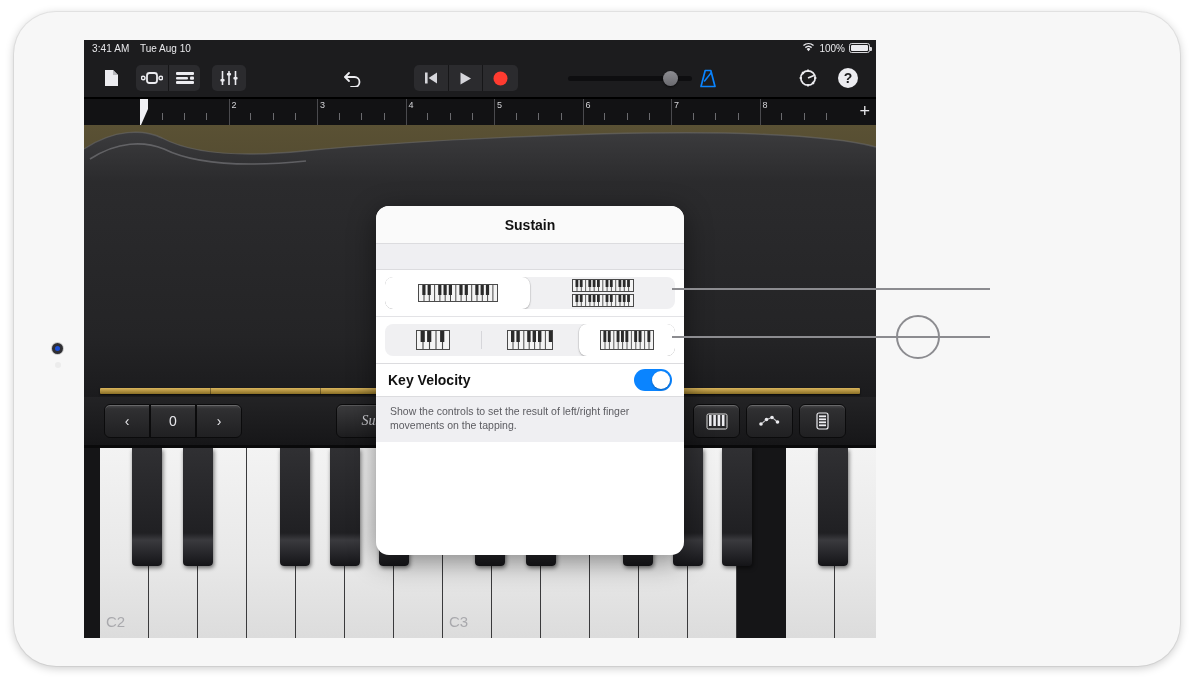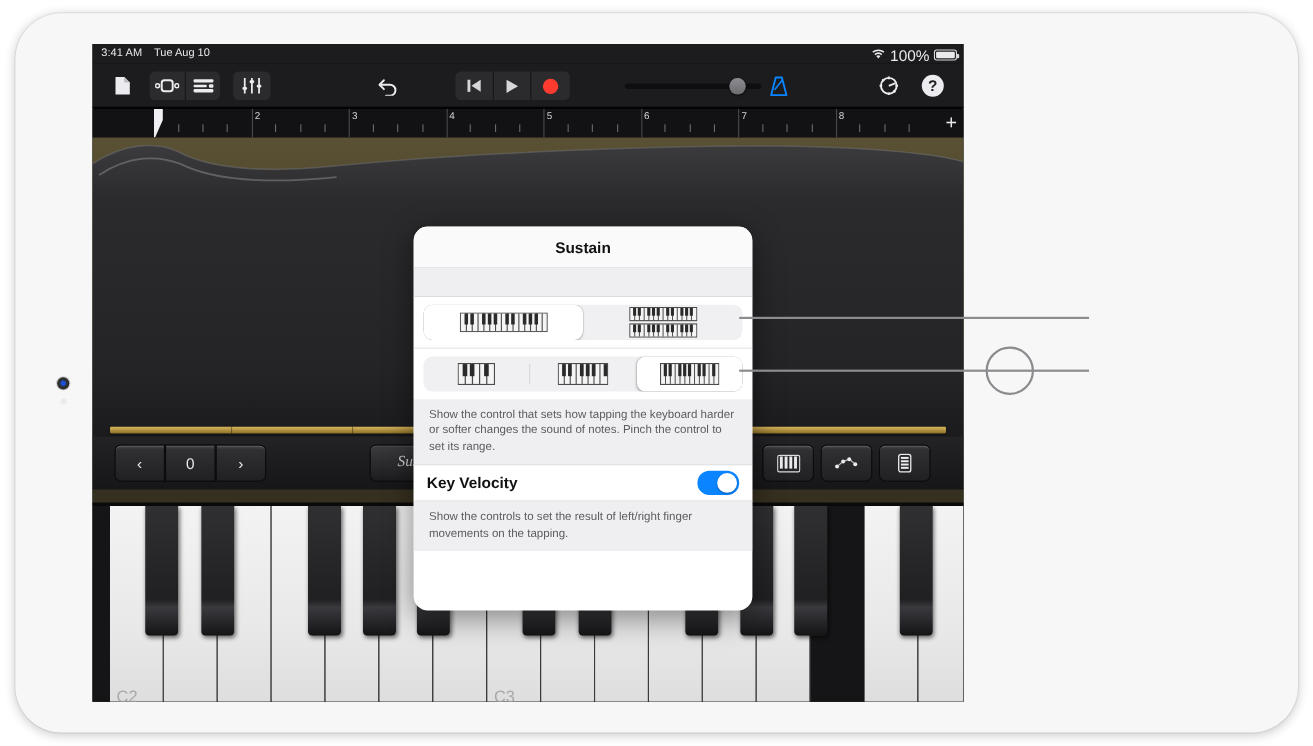--- a/index.html
+++ b/index.html
@@ -23,21 +23,21 @@
   
   #screen { position:absolute; left:84px; top:40px; width:792px; height:598px;
     background:#000; overflow:hidden; }
 
   
   #statusbar { position:absolute; left:0; top:0; width:100%; height:18px;
     background:#1c1c1e; color:#e9e9ec; font-size:10px; }
   #sb-time { position:absolute; left:8px; top:3px; letter-spacing:.1px; }
   #sb-date { position:absolute; left:56px; top:3px; }
   #sb-right { position:absolute; right:6px; top:2px; display:flex; align-items:center; gap:4px; }
-  #sb-right .pct { font-size:14px; }
+  #sb-right .pct { font-size:10px; }
   .batt { width:21px; height:10px; border:1px solid #d8d8dc; border-radius:2.5px; position:relative; }
   .batt:before{content:"";position:absolute;left:1px;top:1px;right:1px;bottom:1px;background:#eaeaee;border-radius:1px;}
   .batt:after{content:"";position:absolute;right:-3px;top:3px;width:2px;height:4px;background:#d8d8dc;border-radius:0 1px 1px 0;}
 
   
   #toolbar { position:absolute; left:0; top:18px; width:100%; height:40px;
     background:#1c1c1e; border-bottom:1px solid #000; }
   .tbtn { position:absolute; top:7px; height:26px; background:#2b2b2e;
     border-radius:5px; display:flex; align-items:center; justify-content:center; }
   .tbtn.flat { background:transparent; }
@@ -74,21 +74,21 @@
   #sustain { position:absolute; left:252px; top:7px; width:92px; height:34px;
     border-radius:6px; background:linear-gradient(180deg,#3b3b3d,#1d1d1f);
     border:1px solid #0b0b0c; color:#cfcfd4; font-family:"Liberation Serif", serif;
     font-style:italic; font-size:14px; display:flex; align-items:center; justify-content:center;
     box-shadow:inset 0 1px 0 rgba(255,255,255,.15); }
   #sustainlock { position:absolute; left:313px; top:7px; width:30px; height:34px;
     background:#0e0e10; border-radius:0 6px 6px 0; border:1px solid #0b0b0c;
     display:flex; align-items:center; justify-content:center; }
 
   
-  #keys { position:absolute; left:0; top:332px; width:100%; height:193px;
+  #keys { position:absolute; left:0; top:320px; width:100%; height:193px;
     background:#151517; border-top:3px solid #0a0a0b; }
   .wkey { position:absolute; top:0; height:190px; background:linear-gradient(180deg,#f3f3f3 0%,#e8e8e8 60%,#dcdcdc 100%);
     border-right:1px solid #3a3a3c; }
   .wkey .lbl { position:absolute; left:6px; bottom:8px; font-size:15px; color:#a9a9ad; }
   .bkey { position:absolute; top:0; height:118px; border-radius:0 0 4px 4px;
     background:linear-gradient(180deg,#303033 0%, #202023 72%, #3a3a3e 78%, #141417 100%);
     box-shadow:1px 2px 4px rgba(0,0,0,.55); }
 
   
   #modal { position:absolute; left:376px; top:206px; width:308px; height:349px;
@@ -592,21 +592,20 @@
                 <rect x="34.2" y="1" width="2.9" height="11"></rect>
                 <rect x="38.6" y="1" width="2.9" height="11"></rect>
                 <rect x="47.4" y="1" width="2.9" height="11"></rect>
               </g>
             </svg>
         </div>
       </div>
     </div>
 
 
-    <div class="desc">Show the control that sets how tapping the keyboard harder or softer changes the sound of notes. Pinch the control to set its range.</div>
 
     <div class="row">
       <span class="rlabel">Key Velocity</span>
       <span class="sw on">
           <span class="knob"></span>
         </span>
     </div>
     <div class="desc">Show the controls to set the result of left/right finger movements on the tapping.</div>
   </div>
 

